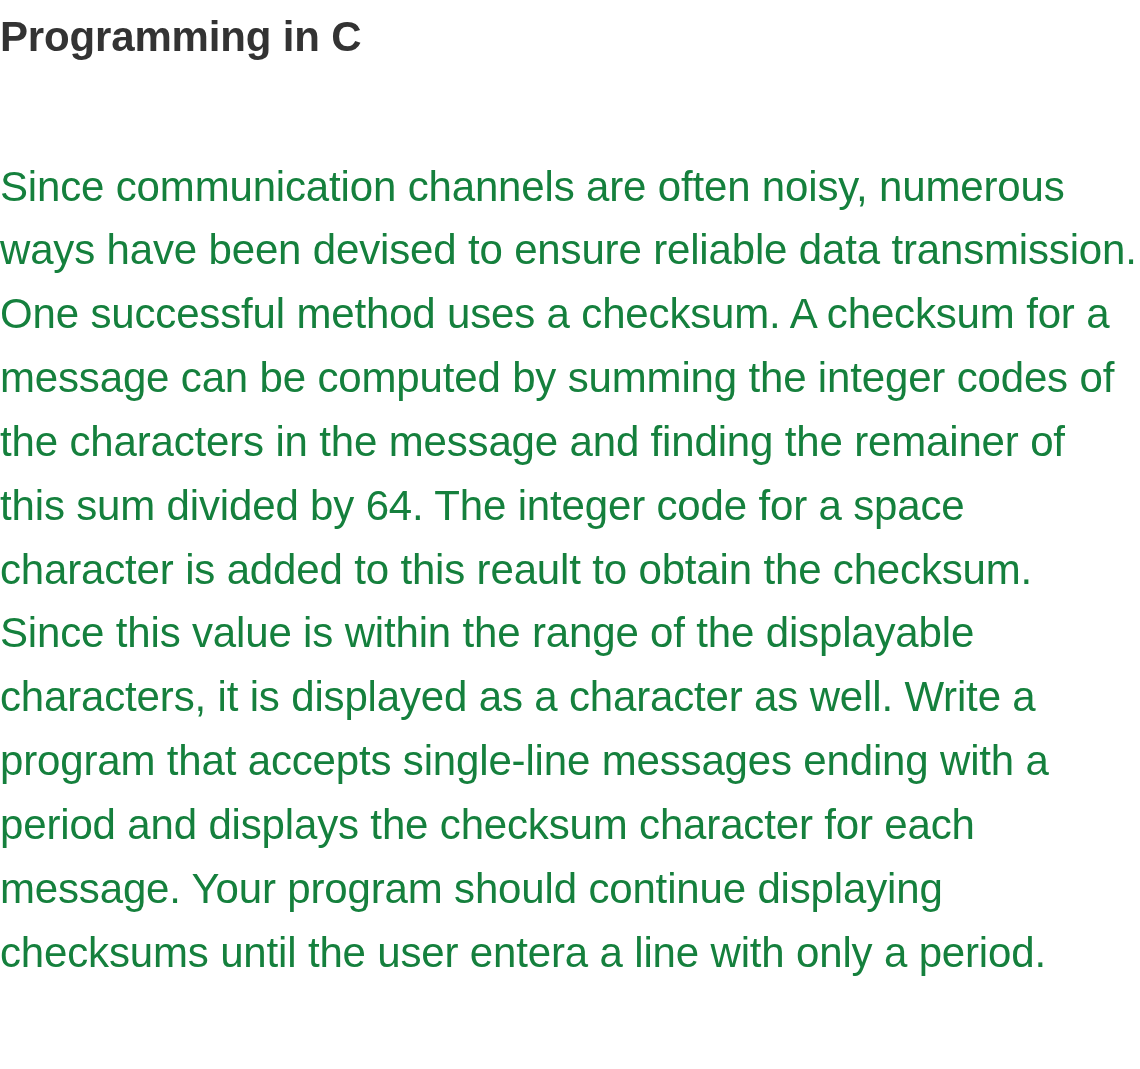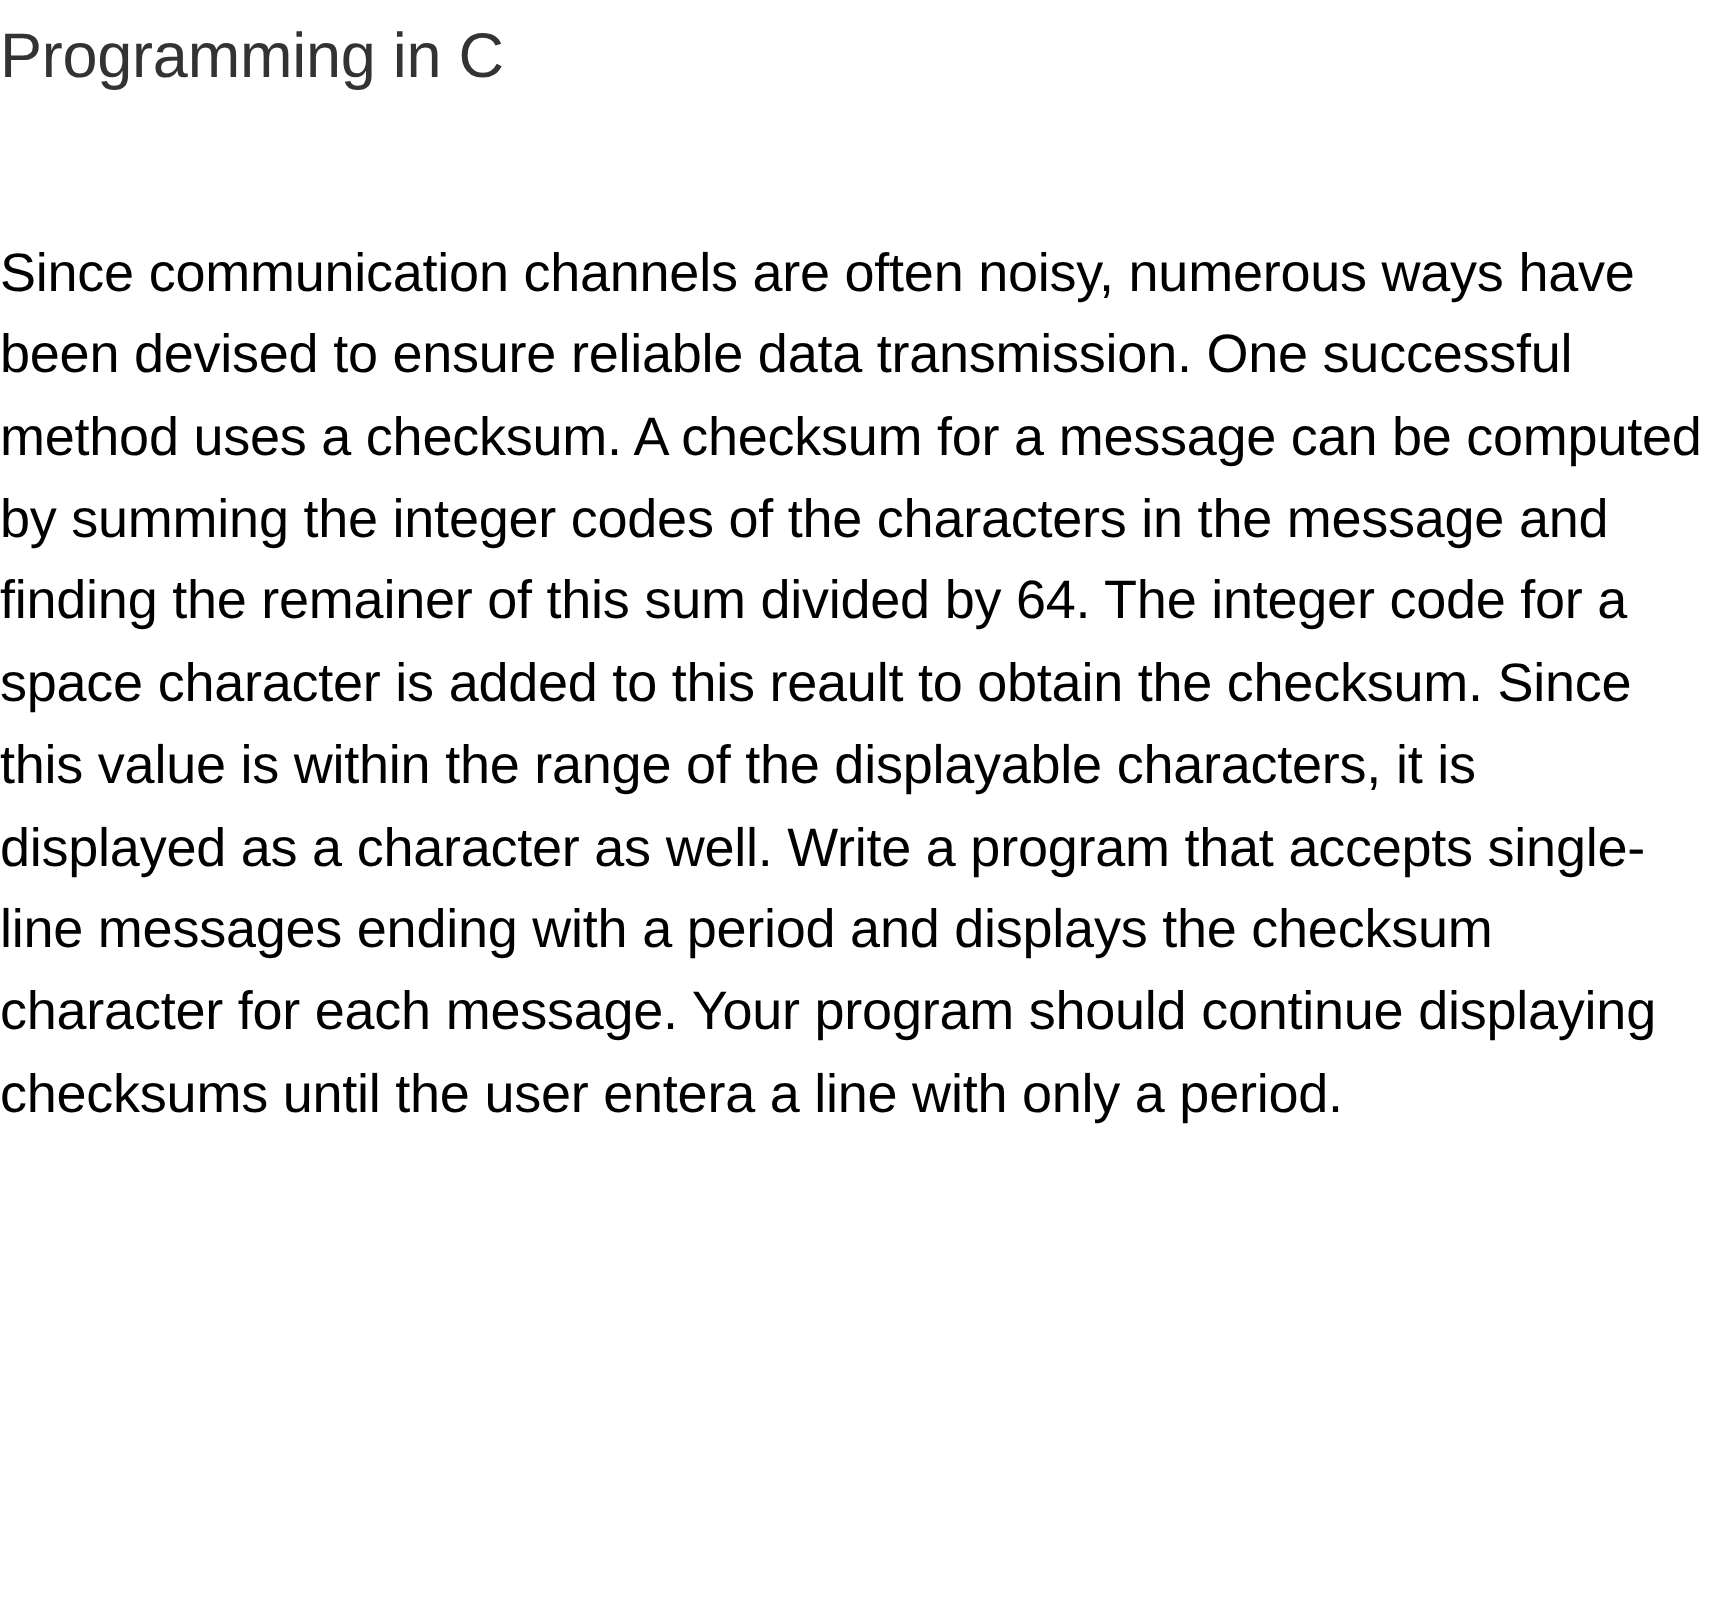--- a/index.html
+++ b/index.html
@@ -14,26 +14,26 @@
       width: 1140px;
       padding: 10px 0 20px 0;
       font-weight: 400;
       letter-spacing: -0.01em;
     }
     .heading {
       font-size: 42px;
       line-height: 1.3;
       color: #333333;
       margin-bottom: 90px;
-      font-weight: 400;
+      font-weight: 700;
     }
     .body-text {
-      font-size: 36px;
+      font-size: 42px;
       line-height: 1.52;
-      color: #000000;
+      color: #15803d;
       font-weight: 400;
     }
   </style>
 </head>
 <body>
 
 <div class="heading">Programming in C</div>
 
 <div class="body-text">Since communication channels are often noisy, numerous ways have been devised to ensure reliable data transmission. One successful method uses a checksum. A checksum for a message can be computed by summing the integer codes of the characters in the message and finding the remainer of this sum divided by 64. The integer code for a space character is added to this reault to obtain the checksum. Since this value is within the range of the displayable characters, it is displayed as a character as well. Write a program that accepts single-line messages ending with a period and displays the checksum character for each message. Your program should continue displaying checksums until the user entera a line with only a period.</div>
 

